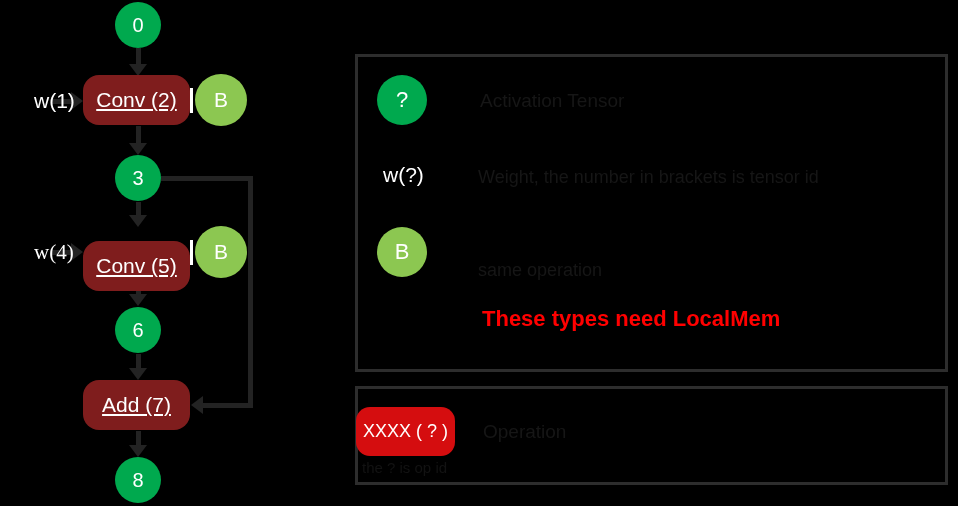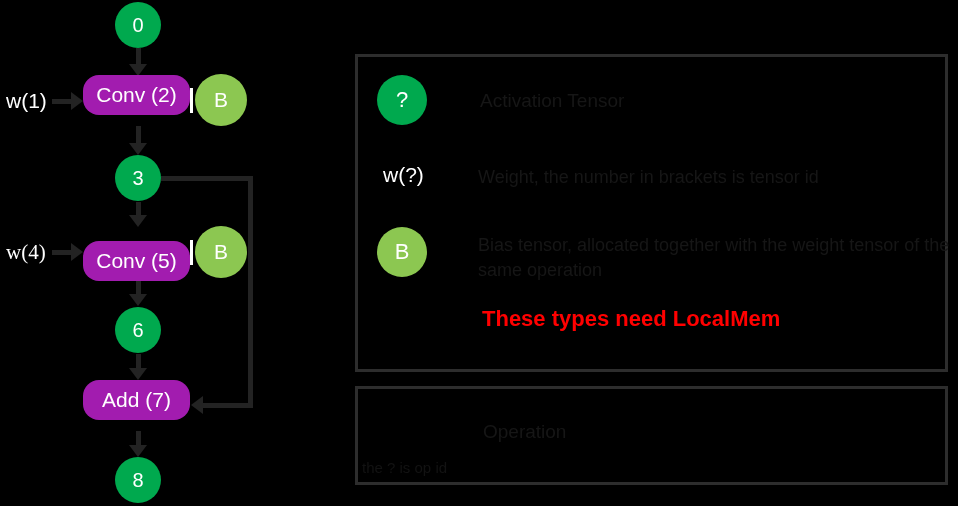--- a/index.html
+++ b/index.html
@@ -12,31 +12,31 @@
   }
   #canvas { position: absolute; inset: 0; width: 958px; height: 506px; }
 
   
   .tnode {
     position: absolute; width: 46px; height: 46px; border-radius: 50%;
     background: #00a94e; color: #ffffff; font-size: 20px;
     display: flex; align-items: center; justify-content: center;
   }
   .opnode {
-    position: absolute; width: 107px; height: 40px; border-radius: 16px;
-    background: #a21caf; color: #ffffff; font-size: 21px;
-    display: flex; align-items: center; justify-content: center;
+    position: absolute; width: 107px; height: 50px; border-radius: 16px;
+    background: #7f1d1d; color: #ffffff; font-size: 21px;
+    display: flex; align-items: center; justify-content: center; text-decoration: underline;
   }
   .bnode {
     position: absolute; width: 52px; height: 52px; border-radius: 50%;
     background: #8cc751; color: #ffffff; font-size: 21px;
     display: flex; align-items: center; justify-content: center;
   }
   .wlabel {
-    position: absolute; color: #ffffff; font-size: 21px; white-space: nowrap;
+    position: absolute; color: #ffffff; font-size: 21px; white-space: nowrap; margin-left: 28px;
   }
   .wdash { position: absolute; width: 3px; height: 25px; background: #ffffff; }
 
   
   .edge { position: absolute; background: #232323; }
   .head-down {
     position: absolute; width: 0; height: 0;
     border-left: 9px solid transparent; border-right: 9px solid transparent;
     border-top: 12px solid #232323;
   }
@@ -165,21 +165,23 @@
       <span>?</span>
     </div>
   <div class="muted" id="row1-desc">Activation Tensor</div>
 
   <div id="legend-w">w(?)</div>
   <div class="muted" id="row2-desc">Weight, the number in brackets is tensor id</div>
 
   <div class="legend-circle" id="legend-b">
       <span>B</span>
     </div>
-  <div class="muted" id="row3-desc1">Bias tensor, allocated together with the weight tensor of the</div>
   <div class="muted" id="row3-desc2">same operation</div>
 
   <div id="warning">These types need LocalMem</div>
 
+  <div id="legend-opbox">
+      <span>XXXX ( ? )</span>
+    </div>
   <div class="muted" id="op-desc">Operation</div>
   <div class="muted" id="op-note">the ? is op id</div>
 
 </div>
 
 </body></html>

